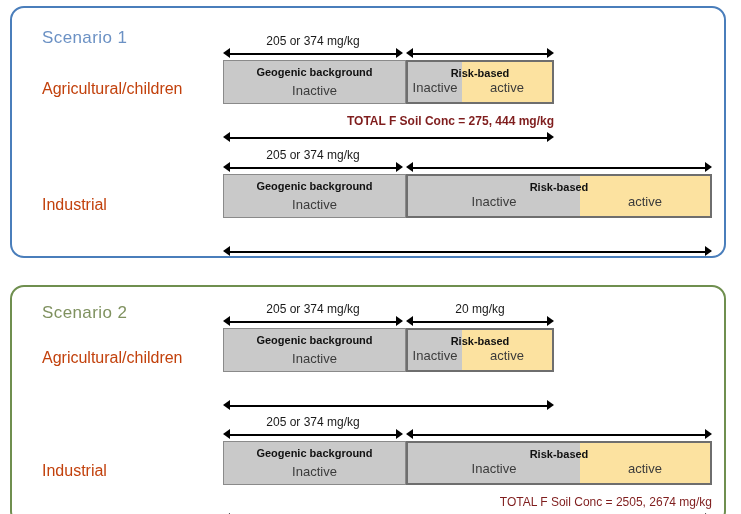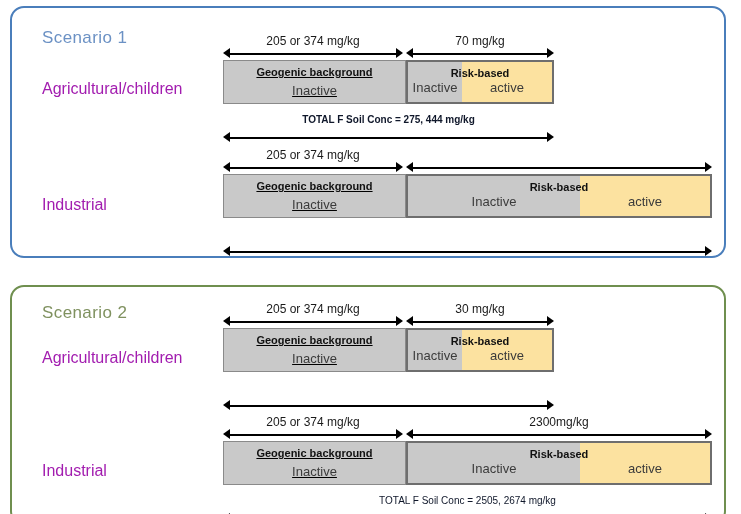--- a/index.html
+++ b/index.html
@@ -7,69 +7,68 @@
   .page{position:relative;width:741px;height:514px;}
 
   .panel{position:absolute;left:10px;width:716px;box-sizing:border-box;border-radius:14px;background:#fff;}
   .panel-1{top:6px;height:252px;border:2px solid #4a7ebb;}
   .panel-2{top:265px;height:240px;border:2px solid #6f8f4f;margin-top:20px;}
 
   .scenario-title{position:absolute;font-size:17px;letter-spacing:.4px;white-space:nowrap;}
   .scenario-title-1{left:30px;top:20px;color:#6b91c4;}
   .scenario-title-2{left:30px;top:16px;color:#7f915f;}
 
-  .row-label{position:absolute;font-size:16px;color:#a21caf;white-space:nowrap;}
+  .row-label{position:absolute;font-size:16px;color:#c2410c;white-space:nowrap;}
 
   
   .bar{position:absolute;box-sizing:border-box;height:44px;display:flex;}
   .seg{box-sizing:border-box;position:relative;display:flex;flex-direction:column;align-items:center;justify-content:center;overflow:hidden;}
   .seg-geo{background:#c9c9c9;border:1px solid #8a8a8a;}
   .seg-risk{border:2px solid #6e6e6e;display:flex;flex-direction:row;}
   .sub{position:relative;display:flex;align-items:flex-end;justify-content:center;height:100%;}
   .sub-inactive{background:#c9c9c9;}
   .sub-active{background:#fce2a0;}
 
   .seg-title{font-weight:bold;font-size:11px;color:#111;line-height:1;}
   .seg-sub{font-size:13px;color:#3b3b3b;line-height:1;}
 
   .risk-title{position:absolute;left:0;right:0;top:5px;text-align:center;font-weight:bold;font-size:11px;color:#111;z-index:2;pointer-events:none;}
   .risk-word{font-size:13px;color:#3b3b3b;margin-bottom:7px;}
 
-  .geo-stack{display:flex;flex-direction:column;align-items:center;justify-content:center;width:100%;height:100%;gap:6px;text-decoration:underline;}
+  .geo-stack{display:flex;flex-direction:column;align-items:center;justify-content:center;width:100%;height:100%;gap:6px;}
 
   
   .dim{position:absolute;height:11px;}
   .dim .line{position:absolute;left:5px;right:5px;top:5px;height:1.5px;background:#000;}
   .dim .ah{position:absolute;top:0px;width:0;height:0;border-top:5px solid transparent;border-bottom:5px solid transparent;}
   .dim .ah-l{left:0;border-right:7px solid #000;}
   .dim .ah-r{right:0;border-left:7px solid #000;}
 
   .dim-label{position:absolute;font-size:12px;color:#1a1a1a;white-space:nowrap;text-align:center;}
-  .total-label{position:absolute;font-size:10px;color:#0f172a;white-space:nowrap;text-align:center;}
+  .total-label{position:absolute;font-size:12px;color:#7f1d1d;white-space:nowrap;text-align:right;}
   .total-label.bold{font-weight:bold;}
 </style>
 </head>
 <body>
 
 <div class="page">
 
   <div class="panel panel-1">
 
     <div class="scenario-title scenario-title-1">Scenario 1</div>
 
     <div class="row-label" style="left:30px;top:72px;">Agricultural/children</div>
 
     <div class="dim-label" style="left:211px;top:26px;width:180px;">205 or 374 mg/kg</div>
     <div class="dim" style="left:211px;top:40px;width:180px;">
       <div class="line"></div>
         <div class="ah ah-l"></div>
         <div class="ah ah-r"></div>
     </div>
 
-    <div class="dim-label" style="left:394px;top:26px;width:148px;">70 mg/kg</div>
     <div class="dim" style="left:394px;top:40px;width:148px;">
       <div class="line"></div>
         <div class="ah ah-l"></div>
         <div class="ah ah-r"></div>
     </div>
 
     <div class="bar" style="left:211px;top:52px;width:331px;">
       <div class="seg seg-geo" style="width:183px;">
         <div class="geo-stack">
           <span class="seg-title">Geogenic background</span>
@@ -140,21 +139,21 @@
 
     <div class="row-label" style="left:30px;top:62px;">Agricultural/children</div>
 
     <div class="dim-label" style="left:211px;top:15px;width:180px;">205 or 374 mg/kg</div>
     <div class="dim" style="left:211px;top:29px;width:180px;">
       <div class="line"></div>
         <div class="ah ah-l"></div>
         <div class="ah ah-r"></div>
     </div>
 
-    <div class="dim-label" style="left:394px;top:15px;width:148px;">30 mg/kg</div>
+    <div class="dim-label" style="left:394px;top:15px;width:148px;">20 mg/kg</div>
     <div class="dim" style="left:394px;top:29px;width:148px;">
       <div class="line"></div>
         <div class="ah ah-l"></div>
         <div class="ah ah-r"></div>
     </div>
 
     <div class="bar" style="left:211px;top:41px;width:331px;">
       <div class="seg seg-geo" style="width:183px;">
         <div class="geo-stack">
           <span class="seg-title">Geogenic background</span>
@@ -180,21 +179,20 @@
 
     <div class="row-label" style="left:30px;top:175px;">Industrial</div>
 
     <div class="dim-label" style="left:211px;top:128px;width:180px;">205 or 374 mg/kg</div>
     <div class="dim" style="left:211px;top:142px;width:180px;">
       <div class="line"></div>
         <div class="ah ah-l"></div>
         <div class="ah ah-r"></div>
     </div>
 
-    <div class="dim-label" style="left:394px;top:128px;width:306px;">2300mg/kg</div>
     <div class="dim" style="left:394px;top:142px;width:306px;">
       <div class="line"></div>
         <div class="ah ah-l"></div>
         <div class="ah ah-r"></div>
     </div>
 
     <div class="bar" style="left:211px;top:154px;width:489px;">
       <div class="seg seg-geo" style="width:183px;">
         <div class="geo-stack">
           <span class="seg-title">Geogenic background</span>

